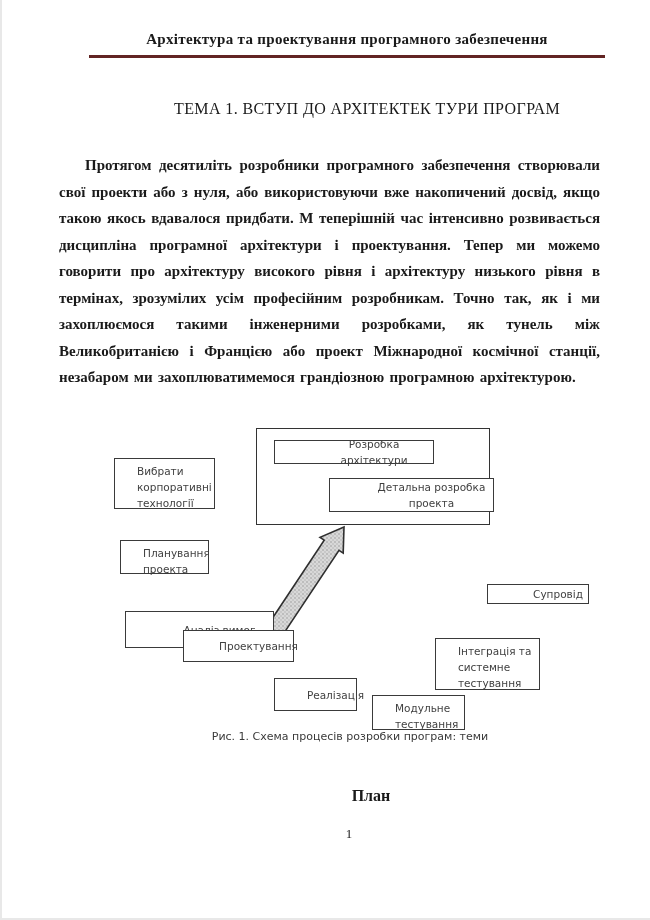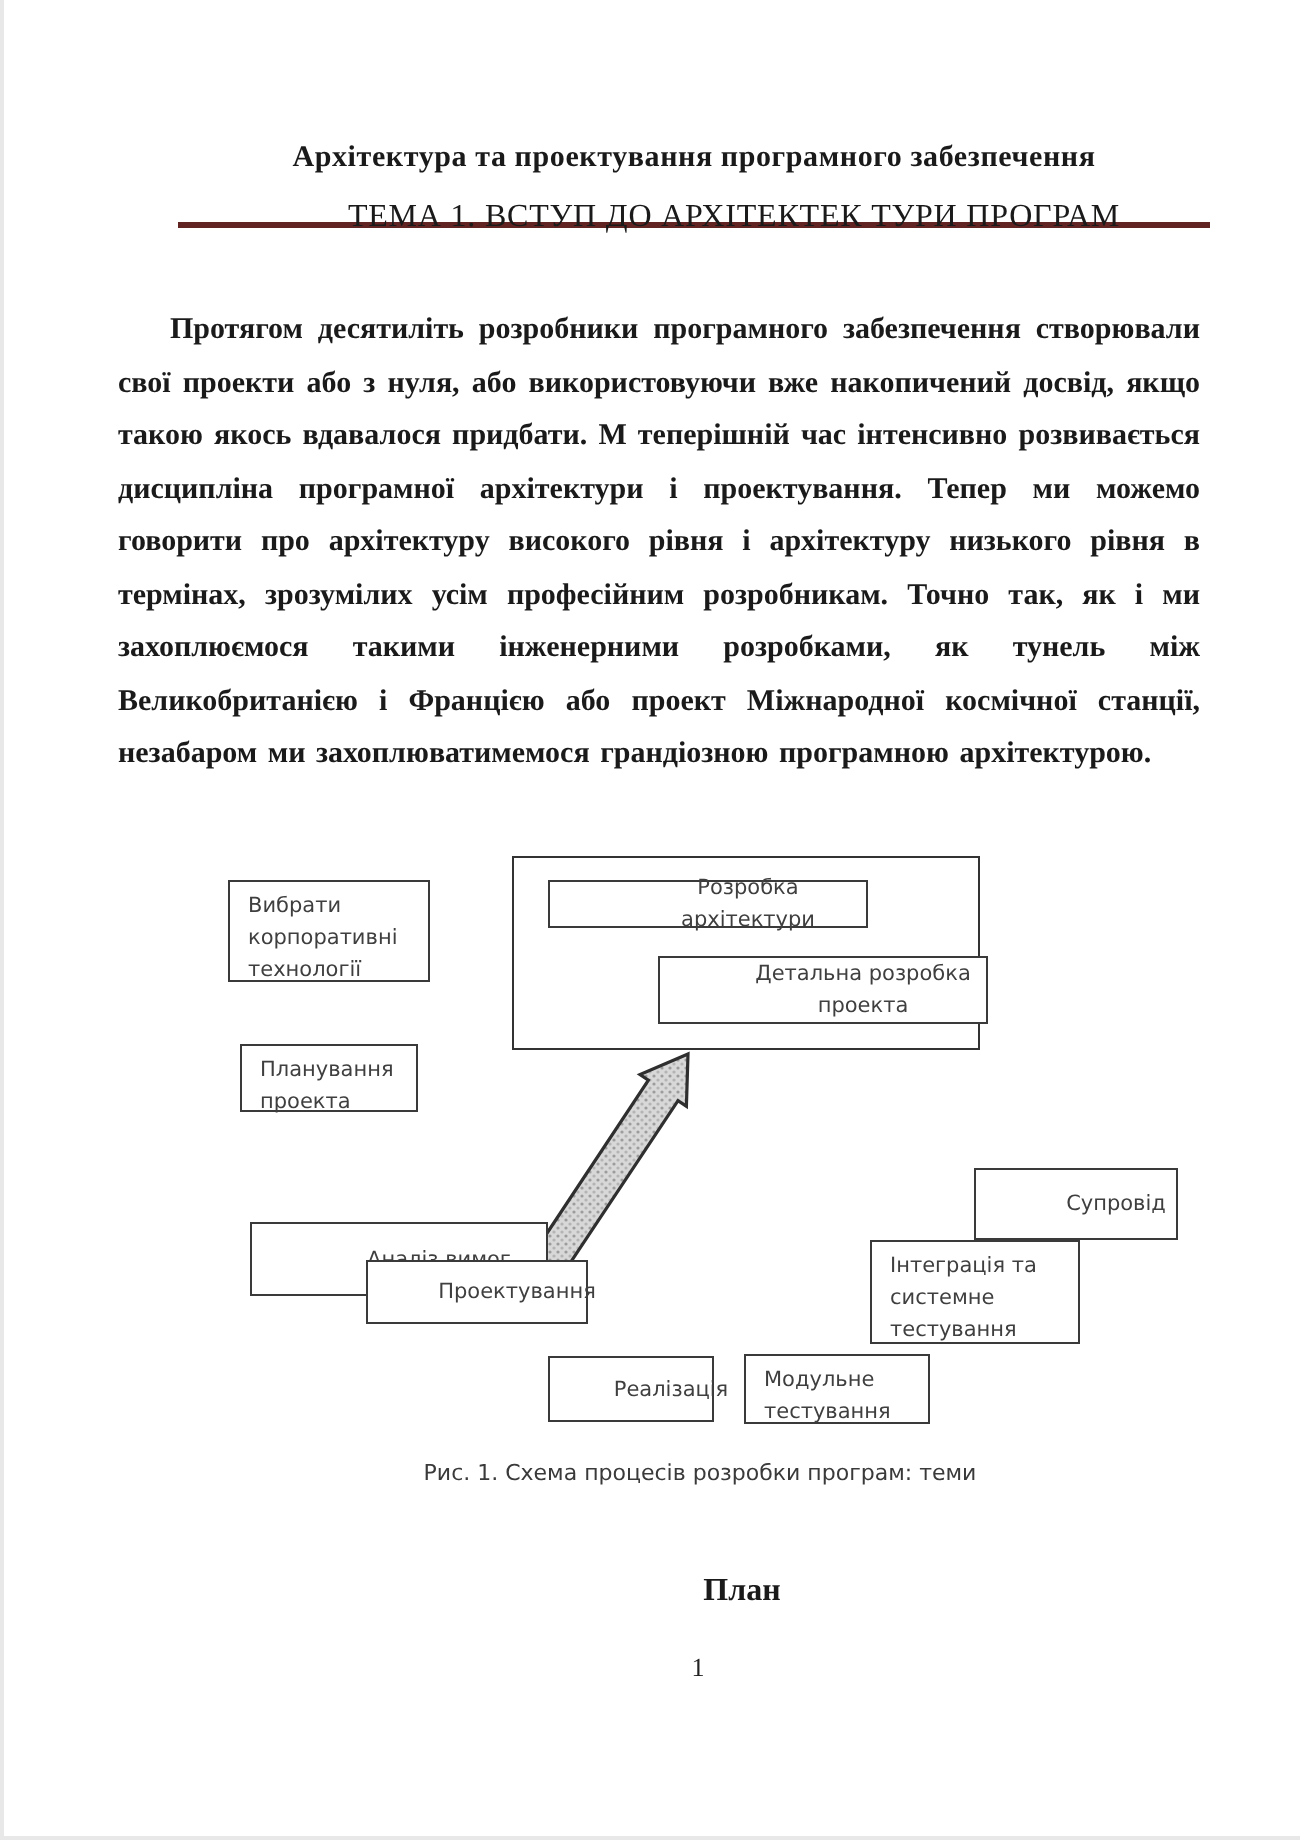--- a/index.html
+++ b/index.html
@@ -4,42 +4,42 @@
 <style>
   html,body { margin:0; padding:0; background:#ffffff; }
   .page {
     position:relative; width:650px; height:920px; background:#ffffff;
     font-family:"Liberation Serif", serif; color:#1a1a1a; overflow:hidden;
     border-left:2px solid #e8e8e8; border-bottom:2px solid #e8e8e8; box-sizing:border-box;
   }
   .header {
     position:absolute; left:87px; top:31px; width:516px;
     text-align:center; font-weight:bold; font-size:15px; letter-spacing:.3px;
-    padding-bottom:23px; border-bottom:3px solid #622423;margin-top:40px;
+    padding-bottom:7px; border-bottom:3px solid #622423;
   }
   .doc-title {
     position:absolute; left:107px; top:100px; width:516px;
     text-align:center; font-size:16px; letter-spacing:.4px;
   }
   .body-par {
     position:absolute; left:57px; top:152px; width:541px;
     font-size:15px; line-height:26.5px; text-align:justify; text-indent:26px;
     word-spacing:1.5px;
     font-weight:bold;
   }
   .figure { position:absolute; left:0; top:425px; width:650px; height:330px; }
   .arrow-svg { position:absolute; left:0; top:0; width:650px; height:330px; }
   .box {
     position:absolute; box-sizing:border-box; background:#ffffff;
     border:1px solid #3a3a3a;
     font-family:"DejaVu Sans", sans-serif; font-size:10.5px; color:#3f3f3f;
     line-height:16px;
   }
   .box.center { display:flex; align-items:center; justify-content:center; text-align:center;padding-left:40px; }
-  .box.left { padding:4px 4px 2px 9px; }
+  .box.left { padding:4px 4px 2px 22px;margin-top:18px; }
   .container-box {
     position:absolute; box-sizing:border-box; background:transparent;
     border:1.5px solid #333333;
   }
   .caption {
     position:absolute; left:46px; top:305px; width:604px; text-align:center;
     font-family:"DejaVu Sans", sans-serif; font-size:11px; color:#3a3a3a;
   }
   .plan-heading {
     position:absolute; left:88px; top:787px; width:562px; text-align:center;
@@ -79,21 +79,21 @@
     <div class="box left" style="left:112px; top:15px; width:101px; height:51px;">Вибрати корпоративні технології</div>
 
     <div class="box center" style="left:272px; top:15px; width:160px; height:24px;">Розробка архітектури</div>
 
     <div class="box center" style="left:307px; top:53px; width:165px; height:34px;margin-left:20px;">Детальна розробка проекта</div>
 
     <div class="box left" style="left:118px; top:97px; width:89px; height:34px;">Планування проекта</div>
 
     <div class="box center" style="left:123px; top:150px; width:149px; height:37px;margin-top:36px;">Аналіз вимог</div>
 
-    <div class="box center" style="left:485px; top:159px; width:102px; height:36px;">Супровід</div>
+    <div class="box center" style="left:485px; top:159px; width:102px; height:20px;">Супровід</div>
 
     <div class="box left" style="left:433px; top:195px; width:105px; height:52px;">Інтеграція та системне тестування</div>
 
     <div class="box center" style="left:181px; top:205px; width:111px; height:32px;">Проектування</div>
 
     <div class="box center" style="left:272px; top:253px; width:83px; height:33px;">Реалізація</div>
 
     <div class="box left" style="left:370px; top:252px; width:93px; height:35px;">Модульне тестування</div>
 
     <div class="caption">Рис. 1. Схема процесів розробки програм: теми</div>

